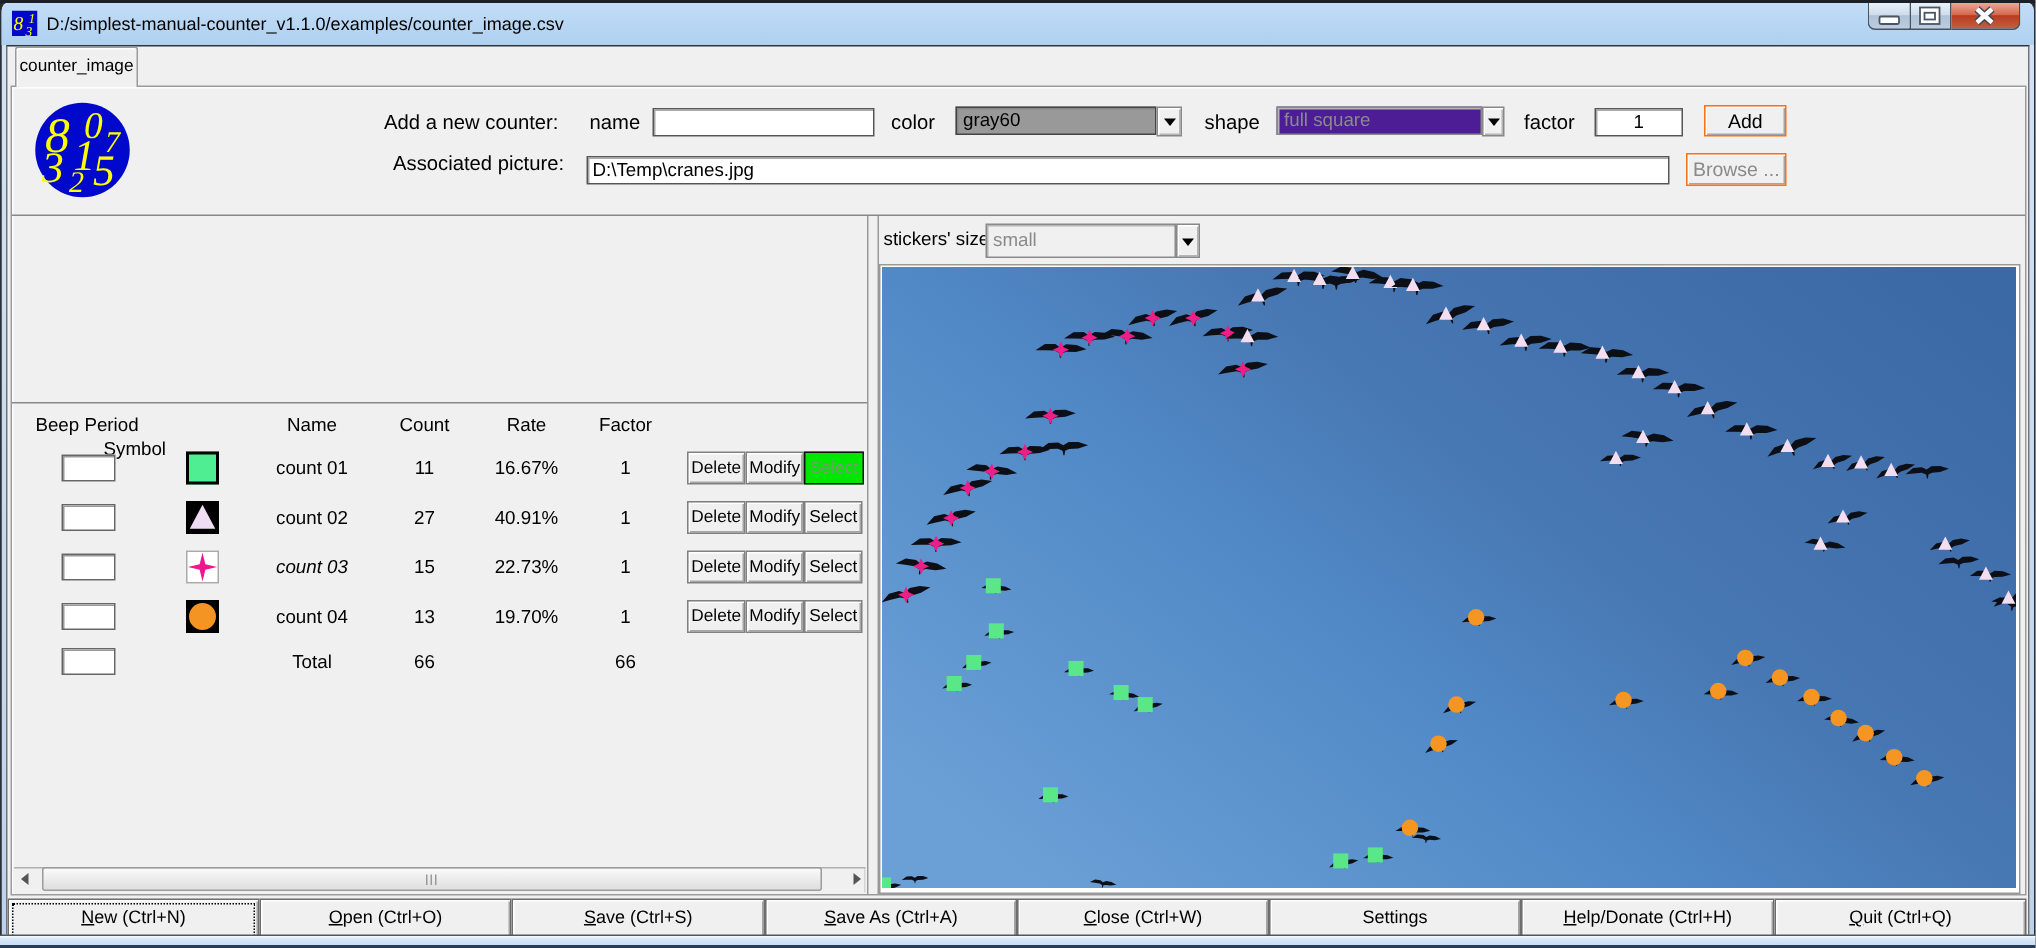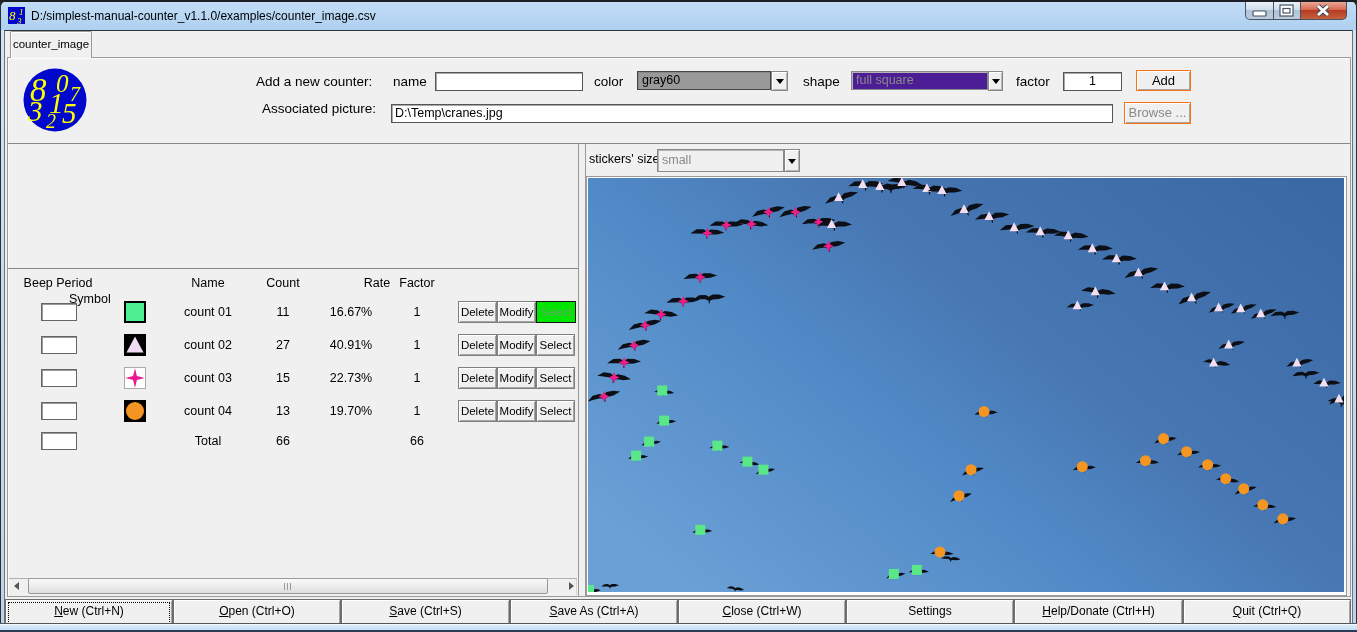--- a/index.html
+++ b/index.html
@@ -94,21 +94,21 @@
       <div class="entry" style="left:1055px; top:14px; width:59px; height:19px; text-align:center; line-height:17px;">1</div>
       <div class="btn" style="left:1128px; top:12px; width:55px; height:21px; line-height:19px;">Add</div>
       <div class="lbl" style="left:254px; top:43px;">Associated picture:</div>
       <div class="entry" style="left:383px; top:46px; width:722px; height:19px; line-height:17px; padding-left:3px;">D:\Temp\cranes.jpg</div>
       <div class="btn" style="left:1116px; top:44px; width:67px; height:22px; line-height:20px; color:#8a8a8a;">Browse ...</div>
       <div id="canvas-area"></div>
       <div class="th" style="left:-20px; width:140px; top:218px; text-align:center;">Beep Period</div>
 <div class="th" style="left:61px; width:140px; top:218px; text-align:left;margin-top:16px;">Symbol</div>
 <div class="th" style="left:130px; width:140px; top:218px; text-align:center;">Name</div>
 <div class="th" style="left:205px; width:140px; top:218px; text-align:center;">Count</div>
-<div class="th" style="left:273px; width:140px; top:218px; text-align:center;margin-left:26px;">Rate</div>
+<div class="th" style="left:273px; width:140px; top:218px; text-align:center;">Rate</div>
 <div class="th" style="left:339px; width:140px; top:218px; text-align:center;">Factor</div>
 <div class="beep" style="top:245px;"></div>
 <div class="sym" style="top:243px; background:#4fee92; border:2px solid #000;"></div>
 <div class="td" style="left:130px; width:140px; top:247px; text-align:center;">count 01</div>
 <div class="td" style="left:205px; width:140px; top:247px; text-align:center;">11</div>
 <div class="td" style="left:273px; width:140px; top:247px; text-align:center;">16.67%</div>
 <div class="td" style="left:339px; width:140px; top:247px; text-align:center;">1</div>
 <div class="rowbtn" style="left:450px; top:243px;">Delete</div>
 <div class="rowbtn" style="left:489px; top:243px;">Modify</div>
 <div class="rowbtn" style="left:528px; top:243px; width:40px; background:#00e600; color:#6da06d; border:1px solid #111; box-shadow:none;">Select</div>
@@ -120,21 +120,21 @@
 <div class="td" style="left:205px; width:140px; top:280px; text-align:center;">27</div>
 <div class="td" style="left:273px; width:140px; top:280px; text-align:center;">40.91%</div>
 <div class="td" style="left:339px; width:140px; top:280px; text-align:center;">1</div>
 <div class="rowbtn" style="left:450px; top:276px;">Delete</div>
 <div class="rowbtn" style="left:489px; top:276px;">Modify</div>
 <div class="rowbtn" style="left:528px; top:276px;">Select</div>
 <div class="beep" style="top:311px;"></div>
 <div class="sym" style="top:309px; background:#fff; border:1px solid #aaa;"><svg width="20" height="20" viewBox="0 0 20 20">
           <path d="M10,0.3 L11.9,8.1 L19.7,10 L11.9,11.9 L10,19.7 L8.1,11.9 L0.3,10 L8.1,8.1 Z" fill="#ee1690"></path>
         </svg></div>
-<div class="td" style="left:130px; width:140px; top:313px; text-align:center;">count 03</div>
+<div class="td" style="left:130px; width:140px; top:313px; text-align:center;font-style:italic;">count 03</div>
 <div class="td" style="left:205px; width:140px; top:313px; text-align:center;">15</div>
 <div class="td" style="left:273px; width:140px; top:313px; text-align:center;">22.73%</div>
 <div class="td" style="left:339px; width:140px; top:313px; text-align:center;">1</div>
 <div class="rowbtn" style="left:450px; top:309px;">Delete</div>
 <div class="rowbtn" style="left:489px; top:309px;">Modify</div>
 <div class="rowbtn" style="left:528px; top:309px;">Select</div>
 <div class="beep" style="top:344px;"></div>
 <div class="sym" style="top:342px; background:#000;"><svg width="22" height="22" viewBox="0 0 22 22">
           <circle cx="11" cy="11" r="9" fill="#f49422"></circle>
         </svg></div>

